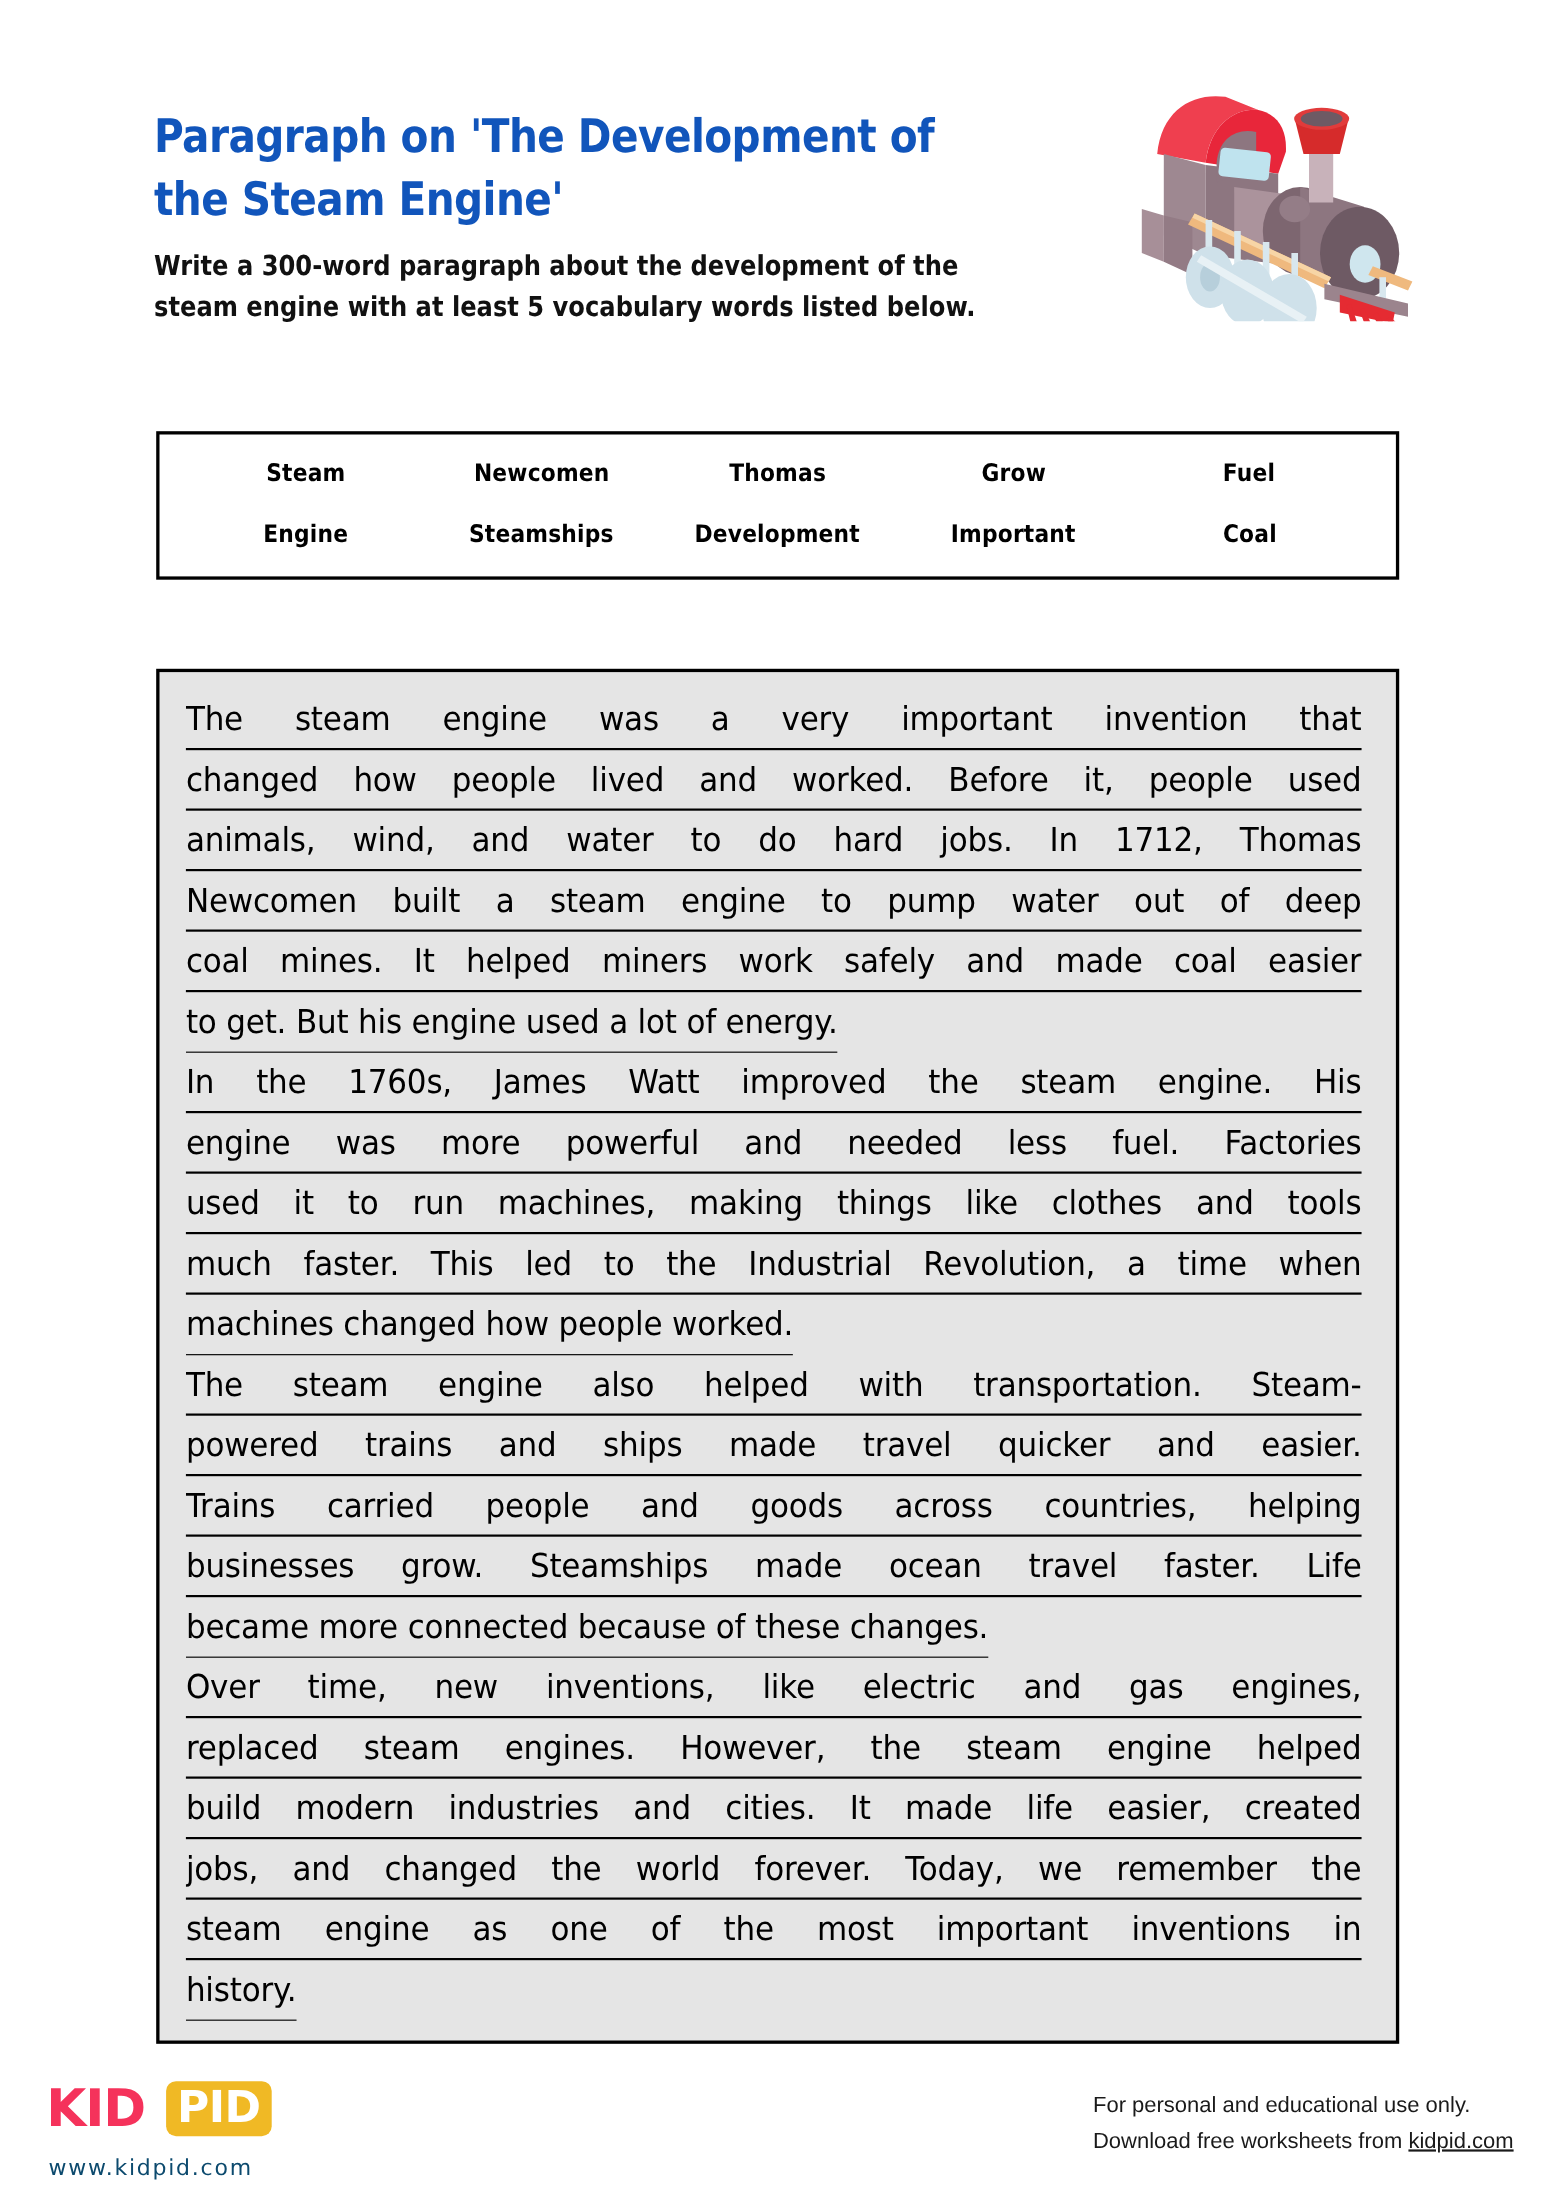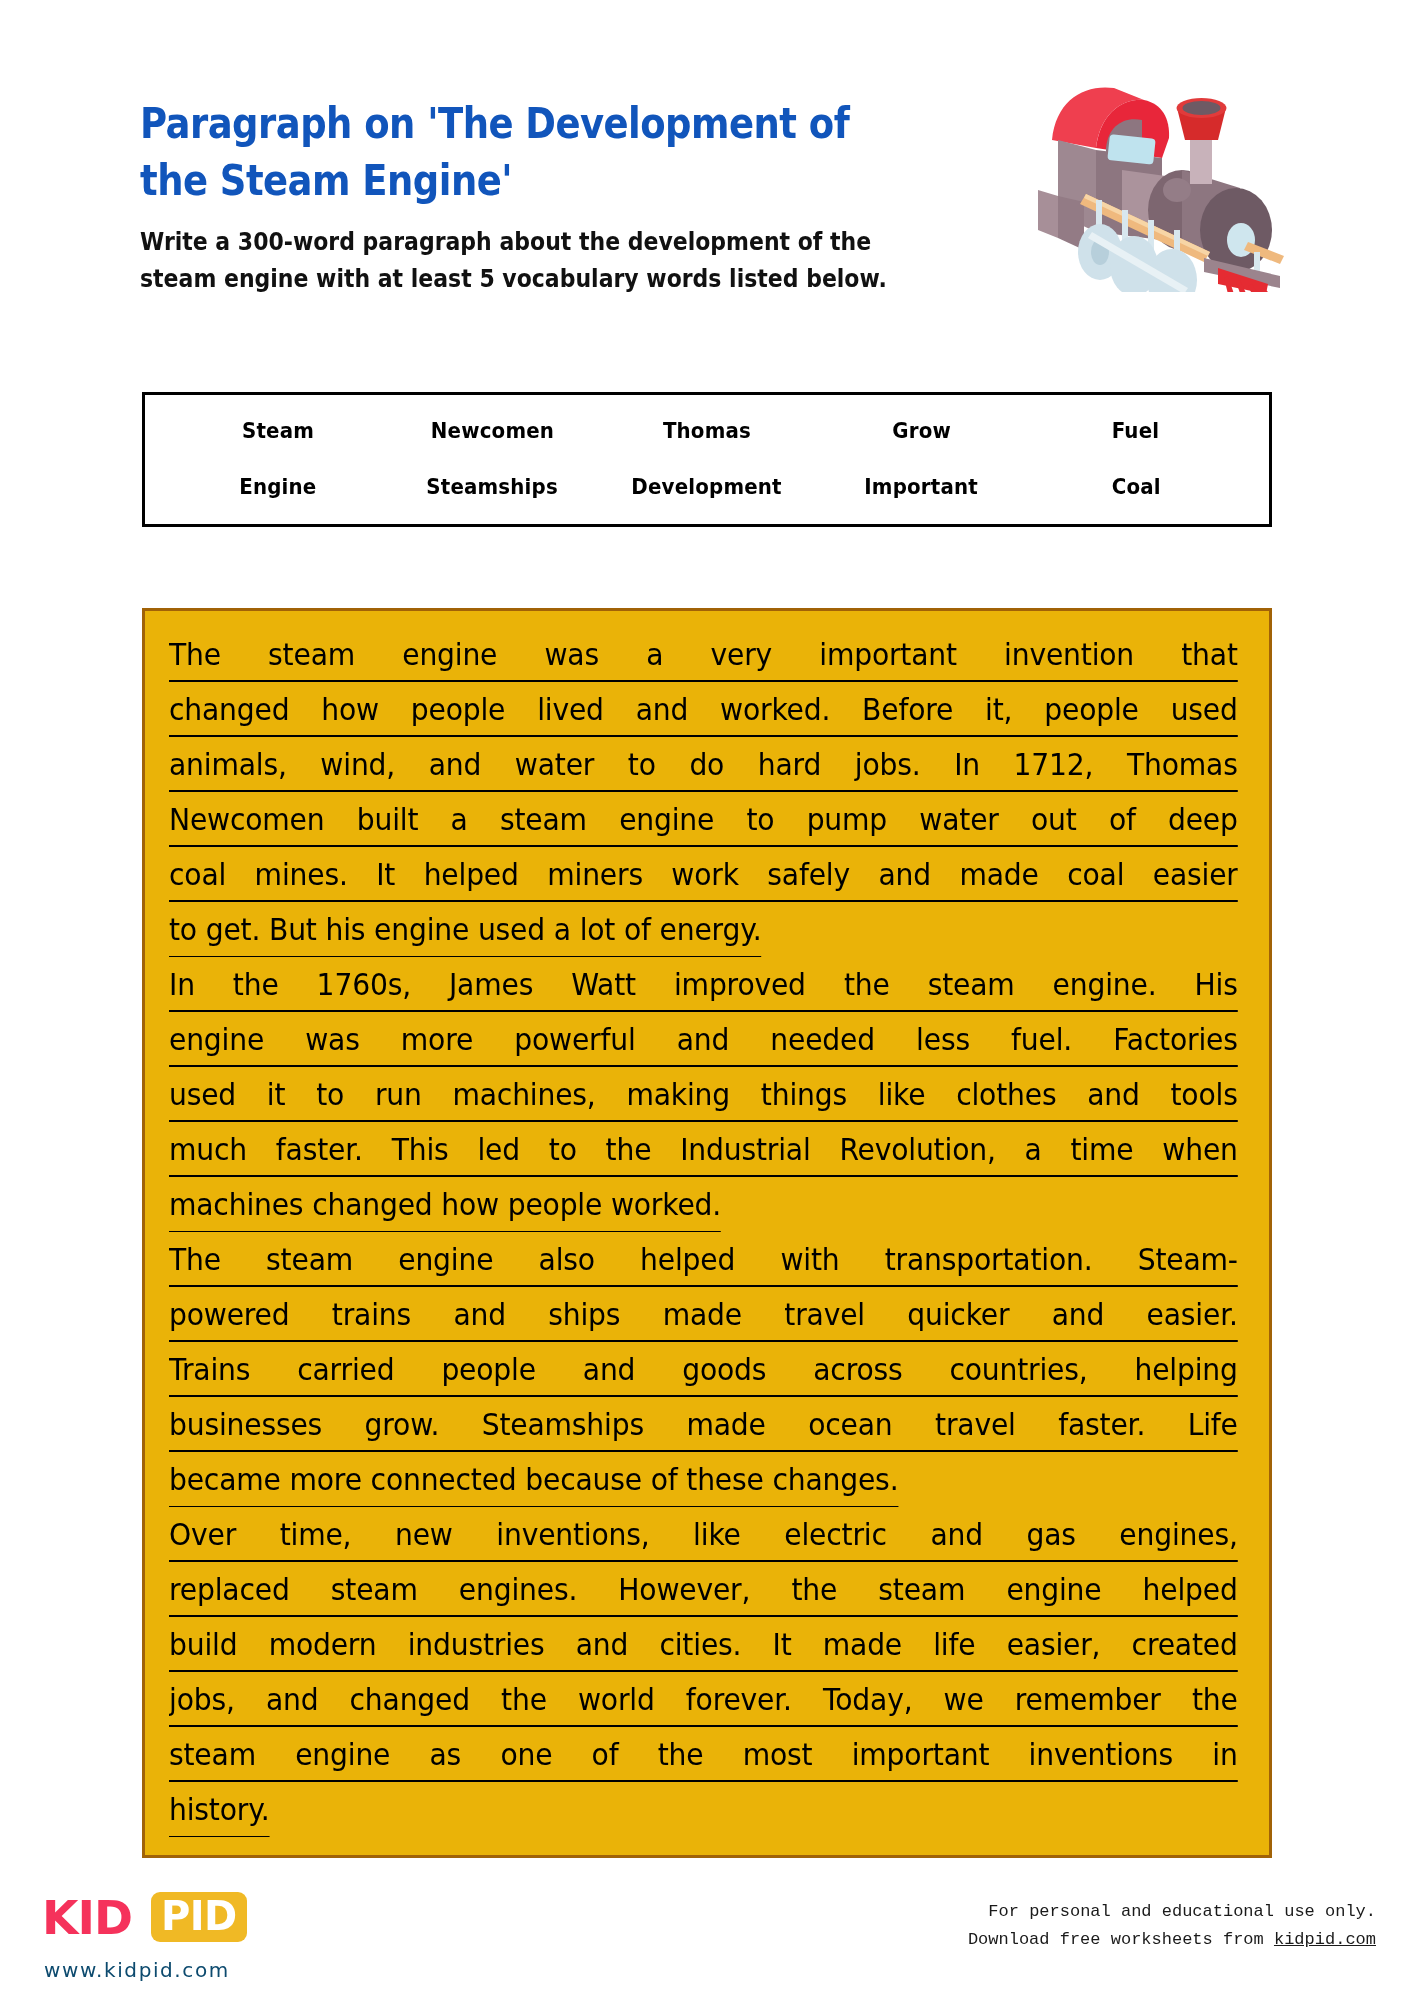--- a/index.html
+++ b/index.html
@@ -95,23 +95,23 @@
     transform: scaleX(0.9);
   }
 
   
   .para-box {
     position: absolute;
     left: 142px;
     top: 608px;
     width: 1130px;
     height: 1250px;
-    border: 3px solid #a16207;
+    border: 3px solid #000000;
     box-sizing: border-box;
-    background: #eab308;
+    background: #e5e5e5;
     padding: 16px 24px 10px 24px;
   }
   .para-lines {
     display: block;
   }
   .para-line {
     font-family: "DejaVu Sans", sans-serif;
     font-weight: 400;
     font-size: 30px;
     line-height: 55px;
@@ -186,23 +186,23 @@
     top: 78px;
     font-family: "DejaVu Sans", sans-serif;
     font-size: 20px;
     color: #0c4a6e;
     letter-spacing: 1.6px;
   }
   .footer-right {
     position: absolute;
     right: 38px;
     top: 18px;
-    text-align: right;
-    font-family: Liberation Mono, monospace;
-    font-size: 17px;
+    text-align: left;
+    font-family: Liberation Sans, sans-serif;
+    font-size: 20px;
     color: #1a1a1a;
     line-height: 1.65;
   }
   .footer-link {
     text-decoration: underline;
   }
 </style>
 </head>
 <body>
 

